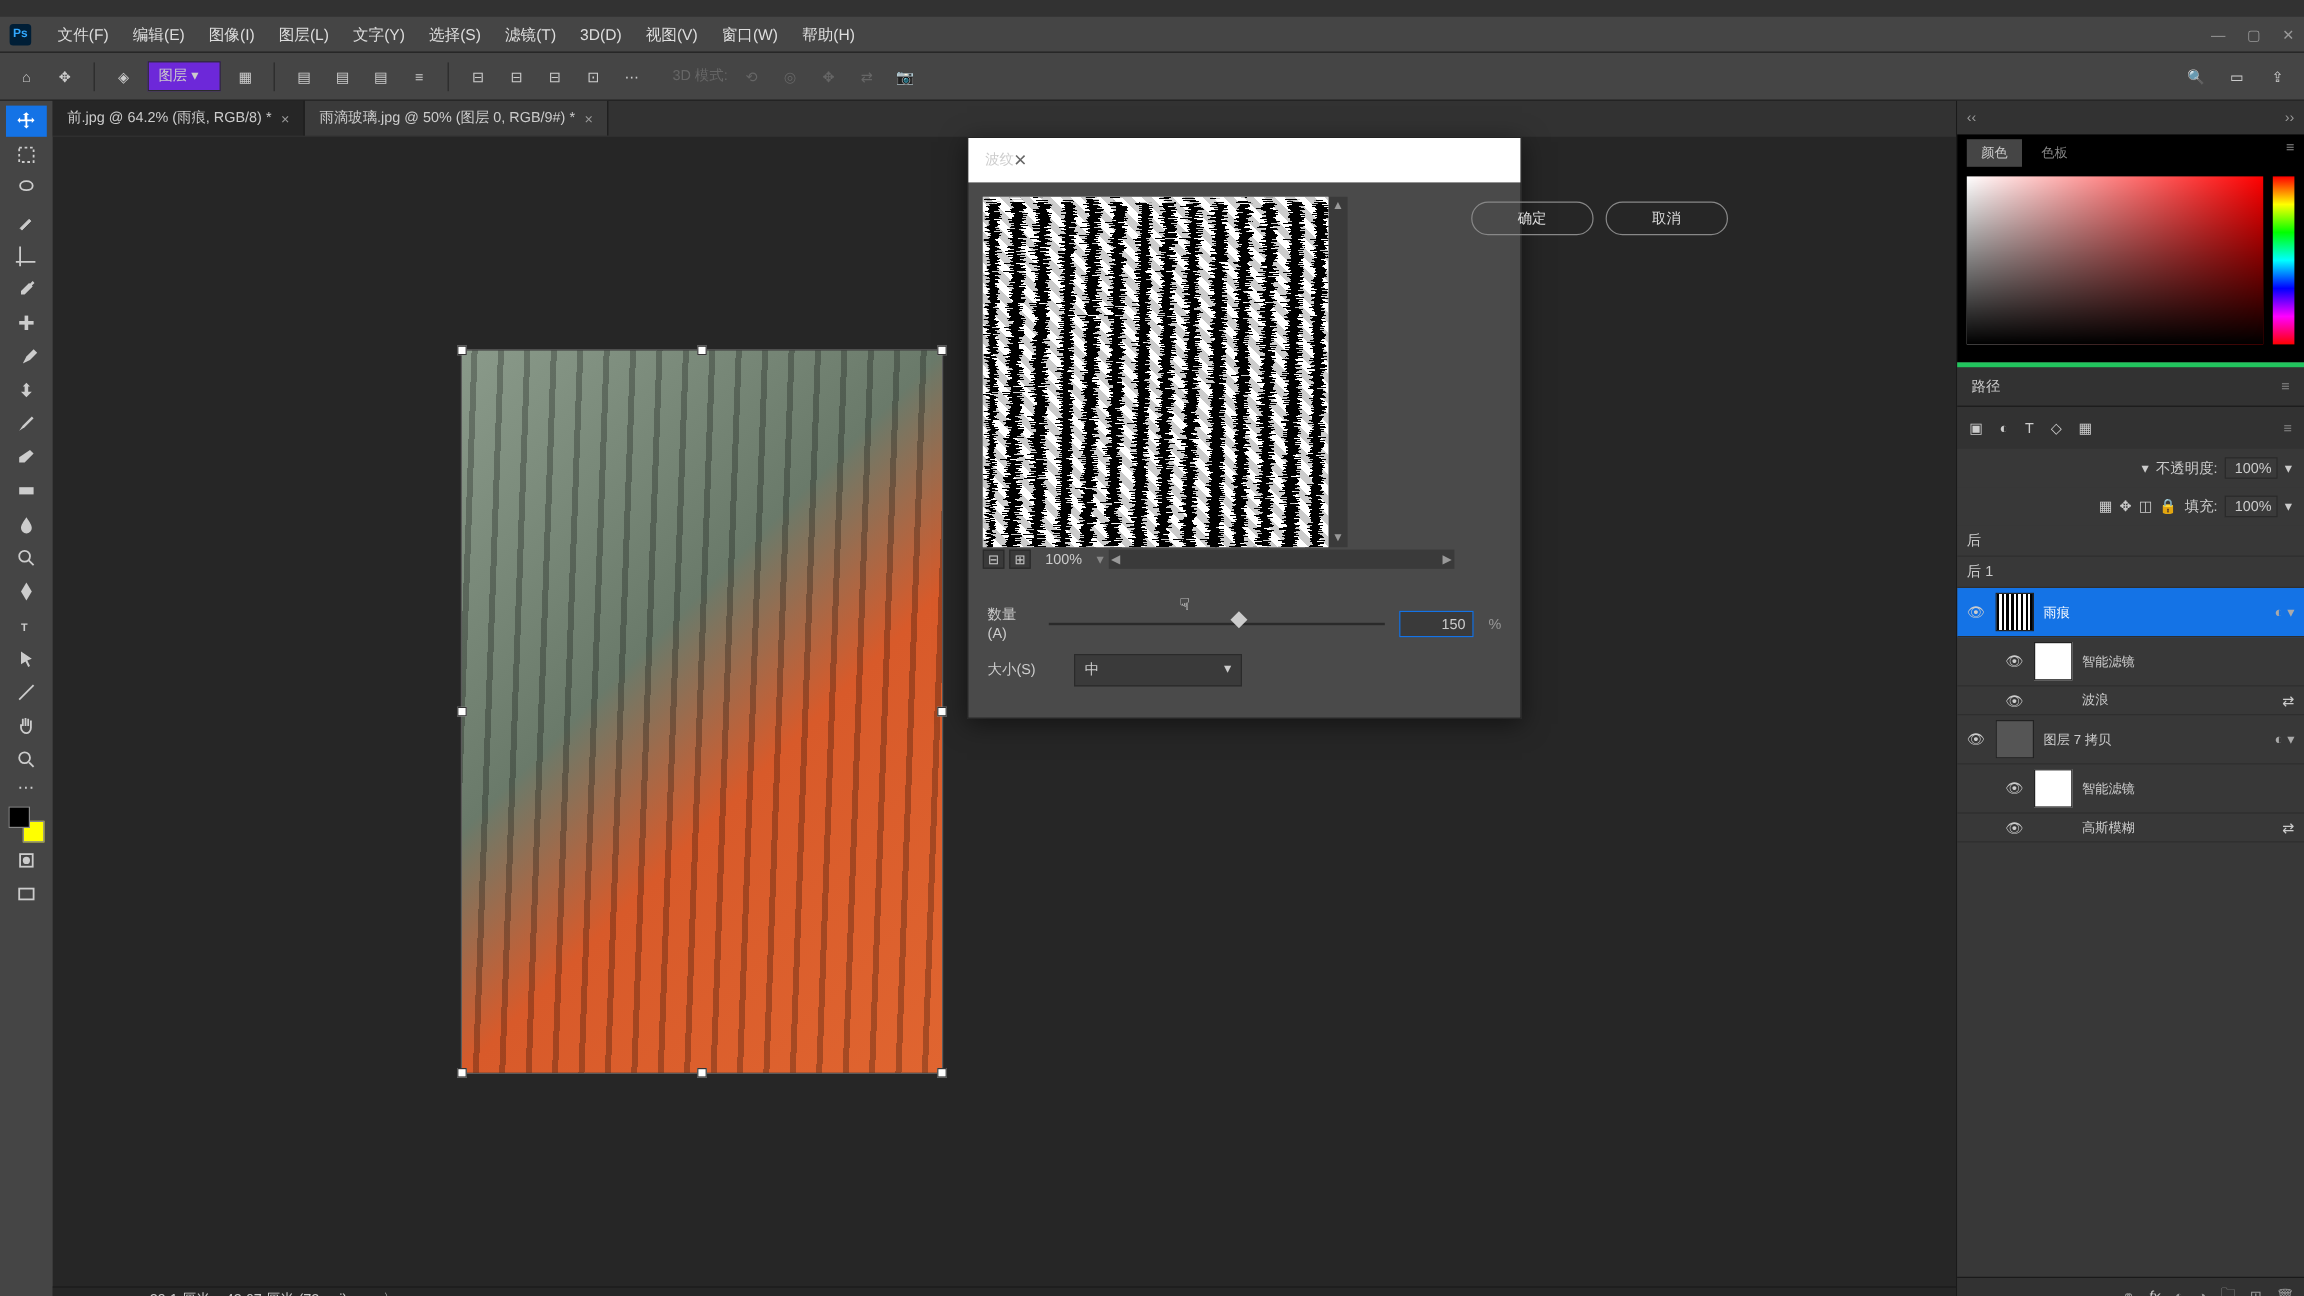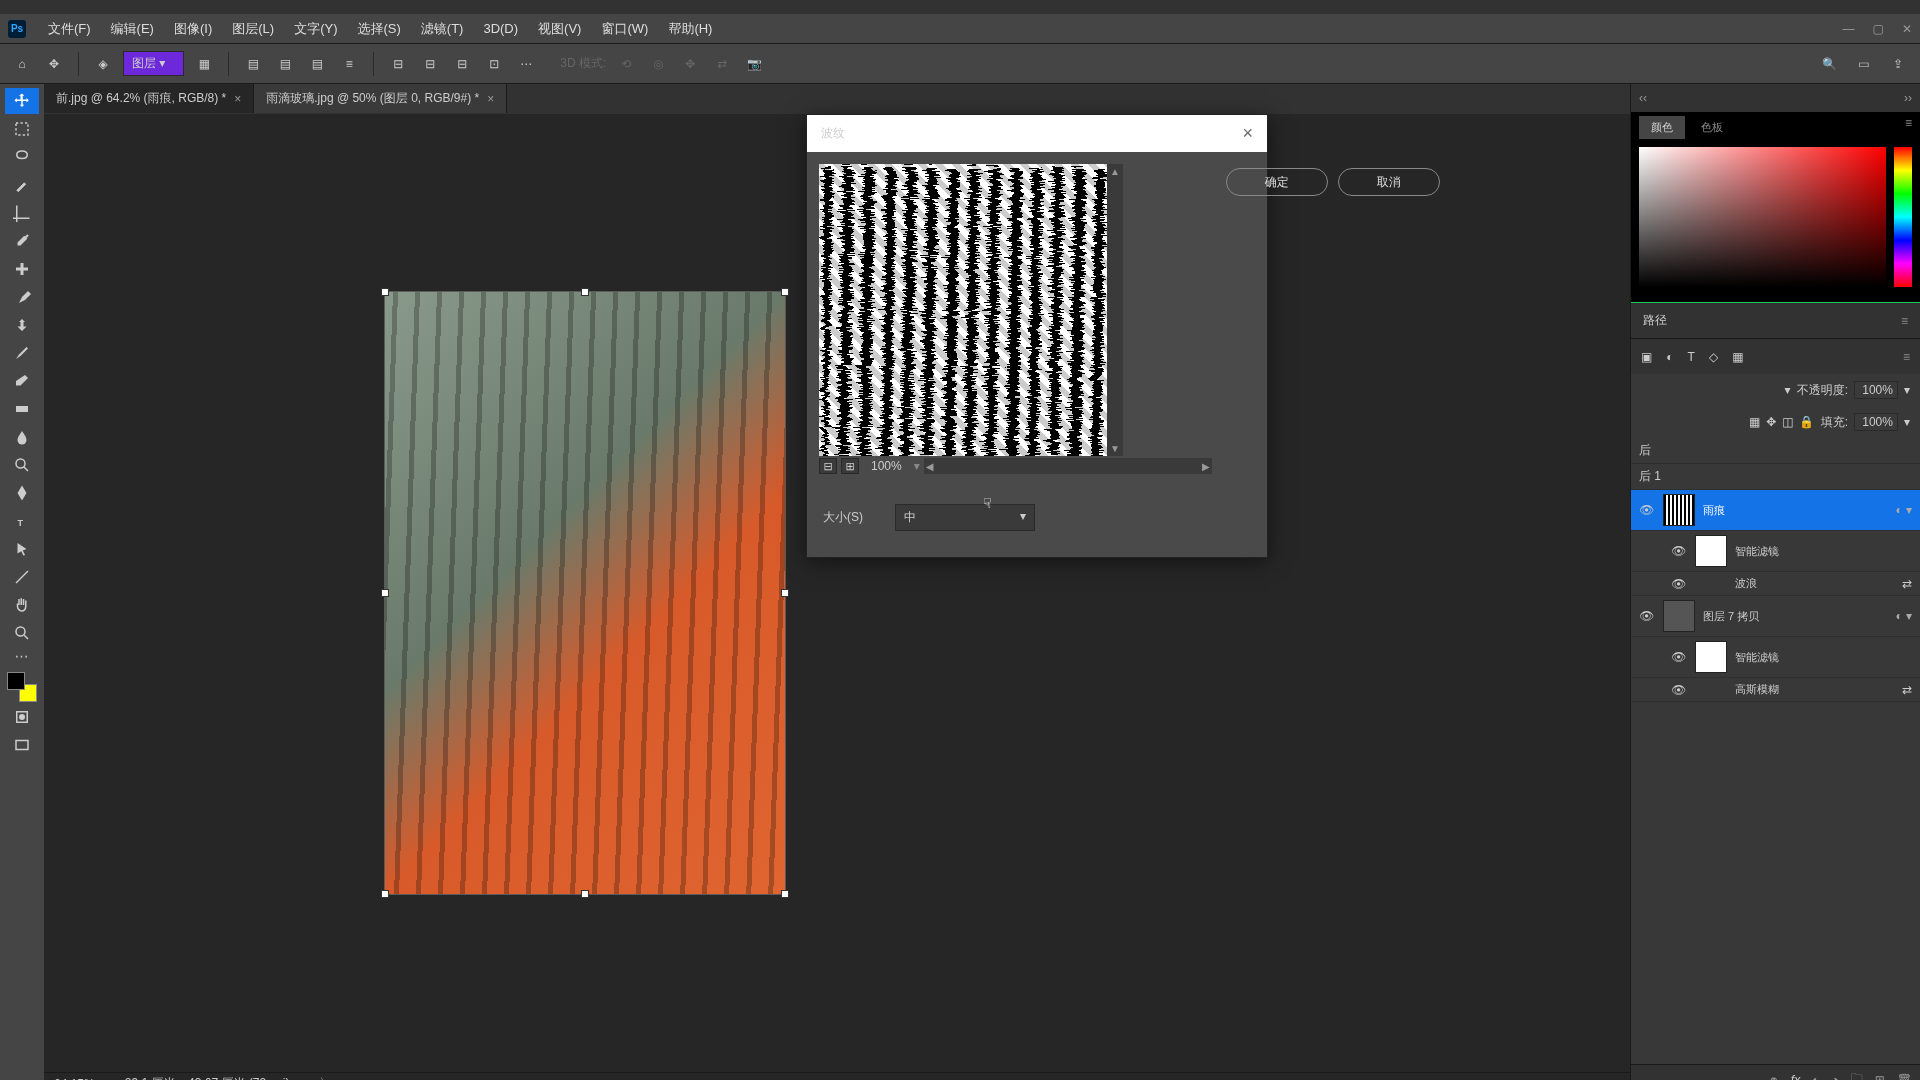--- a/index.html
+++ b/index.html
@@ -31,21 +31,21 @@
 .tab-close{color:#999;cursor:pointer}
 .canvas-area{flex:1;display:flex;align-items:center;justify-content:flex-start;padding-left:340px;position:relative}
 .canvas{width:402px;height:604px;background:linear-gradient(135deg,#8a9a8a 0%,#6a7a6a 40%,#d85a2a 60%,#e06530 100%);position:relative;border:1px solid #5a5a5a}
 .canvas::before{content:"";position:absolute;inset:0;background:repeating-linear-gradient(92deg,transparent 0,transparent 8px,rgba(0,0,0,0.25) 8px,rgba(0,0,0,0.25) 13px,transparent 13px,transparent 22px)}
 .handle{width:8px;height:8px;background:#fff;border:1px solid #333;position:absolute}
 .h-tl{top:-4px;left:-4px}.h-t{top:-4px;left:calc(50% - 4px)}.h-tr{top:-4px;right:-4px}
 .h-l{top:calc(50% - 4px);left:-4px}.h-r{top:calc(50% - 4px);right:-4px}
 .h-bl{bottom:-4px;left:-4px}.h-b{bottom:-4px;left:calc(50% - 4px)}.h-br{bottom:-4px;right:-4px}
 .statusbar{height:22px;background:#262626;border-top:1px solid #1a1a1a;display:flex;align-items:center;padding:0 10px;gap:30px;font-size:11px;color:#999}
 .dialog{position:absolute;top:114px;left:806px;width:462px;background:#4a4a4a;border:1px solid #222;box-shadow:0 4px 20px rgba(0,0,0,0.5);z-index:100}
-.dlg-title{background:#fff;color:#333;padding:8px 14px;display:flex;justify-content:space-between;align-items:center;font-size:14px}
+.dlg-title{background:#fff;color:#333;padding:8px 14px;display:flex;align-items:center;font-size:14px}
 .dlg-close{color:#666;cursor:pointer;font-size:18px}
 .dlg-body{display:flex;padding:12px;gap:14px}
 .dlg-preview-wrap{display:flex;flex-direction:column}
 .preview-box{width:288px;height:292px;background:#fff;position:relative;overflow:hidden}
 .preview-box::before{content:"";position:absolute;inset:0;background:repeating-linear-gradient(45deg,#ccc 0,#ccc 6px,#fff 6px,#fff 12px)}
 .preview-stripes{position:absolute;inset:0;background:repeating-linear-gradient(91deg,#000 0,#000 10px,transparent 10px,transparent 21px);filter:url(#wavy)}
 .scroll-v{width:16px;background:#3a3a3a;display:flex;flex-direction:column;justify-content:space-between;align-items:center;padding:2px 0}
 .scroll-h{height:16px;background:#3a3a3a;display:flex;align-items:center;padding:0 2px;width:288px}
 .scroll-arrow{color:#999;font-size:10px;cursor:pointer}
 .zoom-row{display:flex;align-items:center;gap:4px;margin-top:2px}
@@ -65,21 +65,21 @@
 .right-panels{width:290px;background:#383838;display:flex;flex-direction:column;border-left:1px solid #1a1a1a}
 .panel-collapse{height:28px;background:#323232;display:flex;align-items:center;justify-content:flex-start;padding:0 8px}
 .chev{color:#999;cursor:pointer}
 .color-panel{height:190px;background:#000000}
 .color-tabs{display:flex;padding:4px 8px 0;gap:4px}
 .ctab{padding:4px 12px;background:#454545;color:#ccc;font-size:11px}
 .ctab.inactive{background:transparent;color:#888}
 .color-body{display:flex;padding:8px;gap:8px}
 .color-square{flex:1;height:140px;background:linear-gradient(to right,#fff,#ff0000),linear-gradient(to top,#000,transparent);background-blend-mode:multiply;position:relative}
 .hue-bar{width:18px;height:140px;background:linear-gradient(to bottom,#ff0000,#ffff00,#00ff00,#00ffff,#0000ff,#ff00ff,#ff0000)}
-.collapsed-panel{height:36px;background:#323232;border-top:1px solid #22c55e;display:flex;align-items:center;padding:0 12px;gap:20px}
+.collapsed-panel{height:36px;background:#323232;border-top:4px solid #22c55e;display:flex;align-items:center;padding:0 12px;gap:20px}
 .icon-row{height:36px;background:#323232;display:flex;align-items:center;padding:0 10px;gap:14px;border-top:1px solid #1a1a1a}
 .prop-row{height:32px;display:flex;align-items:center;justify-content:flex-end;padding:0 10px;gap:6px;background:#383838;font-size:11px}
 .prop-val{background:#3a3a3a;border:1px solid #2a2a2a;padding:1px 4px;width:44px;text-align:right}
 .layers{flex:1;background:#383838;overflow-y:auto}
 .layer-row{display:flex;align-items:center;padding:4px 8px;gap:8px;border-bottom:1px solid #2e2e2e}
 .layer-row.sel{background:#1473e6}
 .layer-row.sel .layer-name{color:#fff}
 .vis-eye{width:16px;color:#ccc;cursor:pointer}
 .layer-thumb{width:32px;height:32px;background:#555;border:1px solid #222}
 .thumb-stripes{background:repeating-linear-gradient(90deg,#000 0,#000 2px,#fff 2px,#fff 4px)}
@@ -429,20 +429,30 @@
           </div>
       </div>
     </div>
     <div class="dlg-buttons">
       <div class="dlg-btn">确定</div>
       <div class="dlg-btn">取消</div>
     </div>
   </div>
   <div class="dlg-controls">
     <div class="ctrl-row">
+      <span class="ctrl-label">数量(A)</span>
+      <div class="slider-wrap">
+          <div class="slider-track">
+            <div class="slider-thumb" style="left:56%"></div>
+          </div>
+        </div>
+      <input class="num-input" value="150" style="">
+      <span class="unit">%</span>
+    </div>
+    <div class="ctrl-row">
       <span class="ctrl-label">大小(S)</span>
       <div class="ctrl-select"><span>中</span><span style="float:right">▾</span></div>
     </div>
   </div>
 </div>
 
 <div class="cursor-hand">☟</div>
 
 
 

